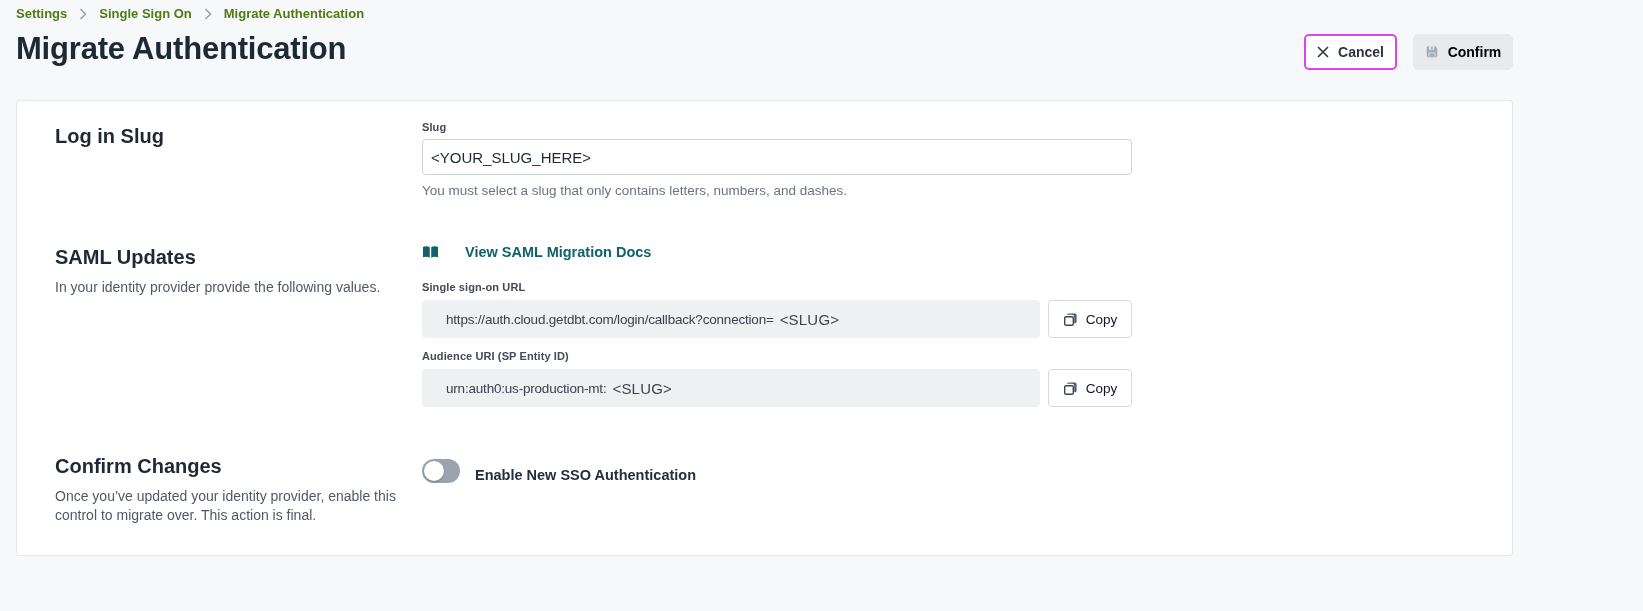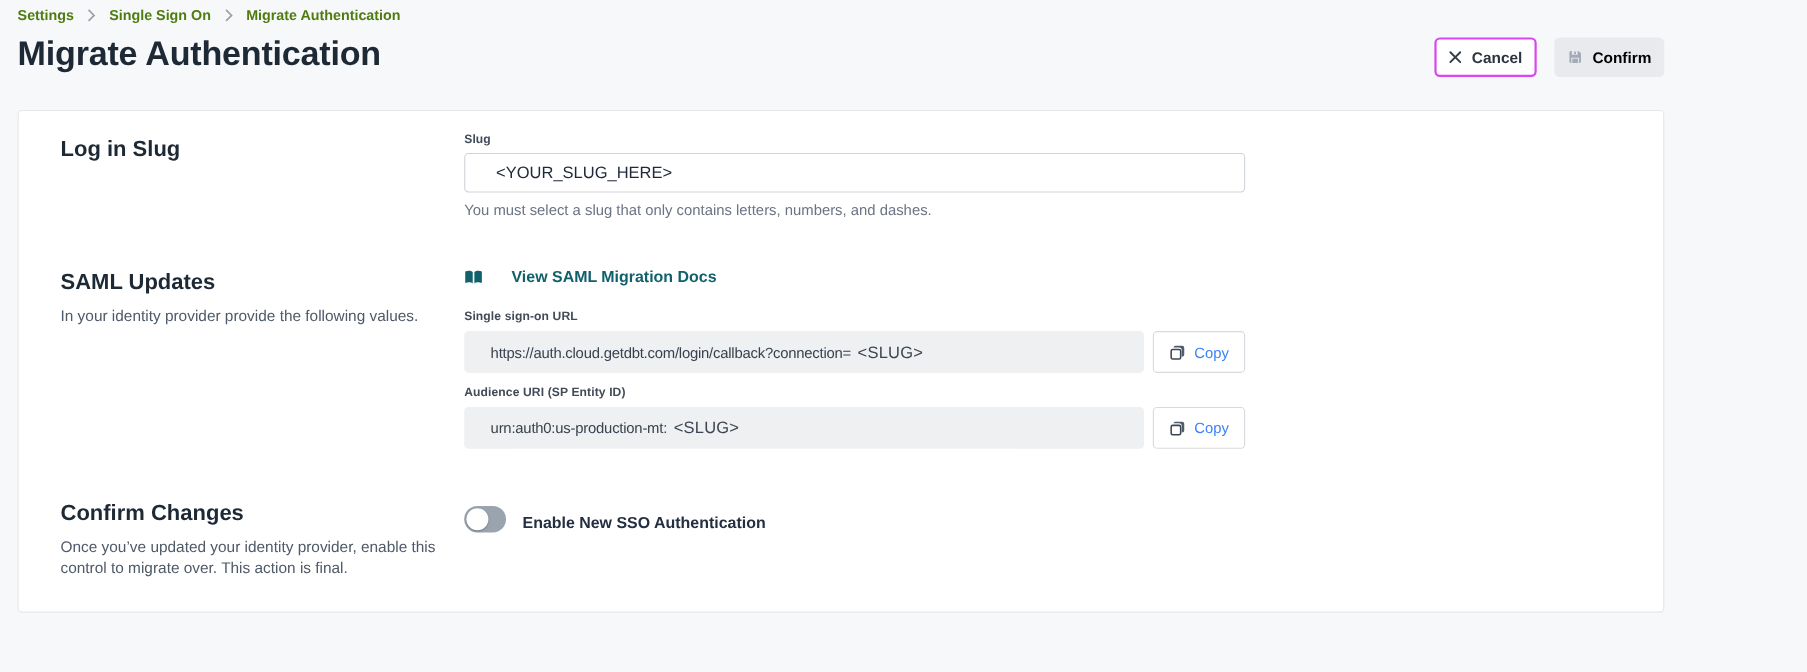--- a/index.html
+++ b/index.html
@@ -31,36 +31,36 @@
           padding:20px 38px 30px 38px; min-height:448px; }
   .section-row { display:flex; }
   .section-row + .section-row { margin-top:44px; }
   .col-left { width:367px; flex:0 0 367px; padding-right:16px; }
   .col-right { width:710px; flex:0 0 710px; }
   .section-heading { font-size:20px; font-weight:700; color:#1e2936; margin-top:4px; }
   .section-desc { font-size:14px; color:#4f5a68; margin-top:9px; line-height:1.35; max-width:352px; }
 
   .field-label { font-size:11px; font-weight:700; color:#414b59; letter-spacing:0.1px; margin-bottom:6px; }
   .slug-input { width:710px; height:36px; border:1px solid #cfd4da; border-radius:4px; background:#fff;
-                padding:0 28px; font-family:"Liberation Sans",sans-serif; font-size:15px; color:#1f2937; outline:none; }
+                padding:0 8px; font-family:"Liberation Sans",sans-serif; font-size:15px; color:#1f2937; outline:none; }
   .helper-text { font-size:13.5px; color:#6a7483; margin-top:8px; }
 
   .docs-link { display:inline-flex; align-items:center; gap:26px; color:#10616c; font-size:14.5px;
                font-weight:700; cursor:pointer; margin-top:2px; }
 
   .field-group { margin-top:18px; }
   .field-group + .field-group { margin-top:12px; }
   .copy-row { display:flex; gap:8px; margin-top:7px; }
   .gray-field { width:618px; height:38px; background:#eef0f2; border-radius:4px; display:flex;
                 align-items:center; padding:0 24px; white-space:nowrap; overflow:hidden; }
   .field-prefix { font-size:13.5px; color:#38424f; letter-spacing:-0.2px; }
   .field-slug { font-size:15px; color:#3c4document653; color:#3c4653; margin-left:6px; letter-spacing:0.2px; }
   .btn-copy { width:84px; height:38px; background:#fff; border:1px solid #d6dade; border-radius:4px;
               display:flex; align-items:center; justify-content:center; gap:8px; font-size:13.5px;
-              color:#3b82f6; font-weight:400; cursor:pointer; font-family:"Liberation Sans",sans-serif; }
+              color:#0f172a; font-weight:400; cursor:pointer; font-family:"Liberation Sans",sans-serif; }
 
   
   .toggle-row { display:flex; align-items:flex-end; gap:15px; margin-top:8px; }
   .toggle { width:38px; height:24px; background:#9aa4af; border-radius:12px; position:relative; cursor:pointer; }
   .toggle-knob { position:absolute; left:2px; top:2px; width:20px; height:20px; background:#fff;
                  border-radius:50%; box-shadow:0 1px 2px rgba(0,0,0,0.25); }
   .toggle-label { font-size:14.5px; font-weight:700; color:#232f41; }
 
   svg { display:block; }
 </style>

